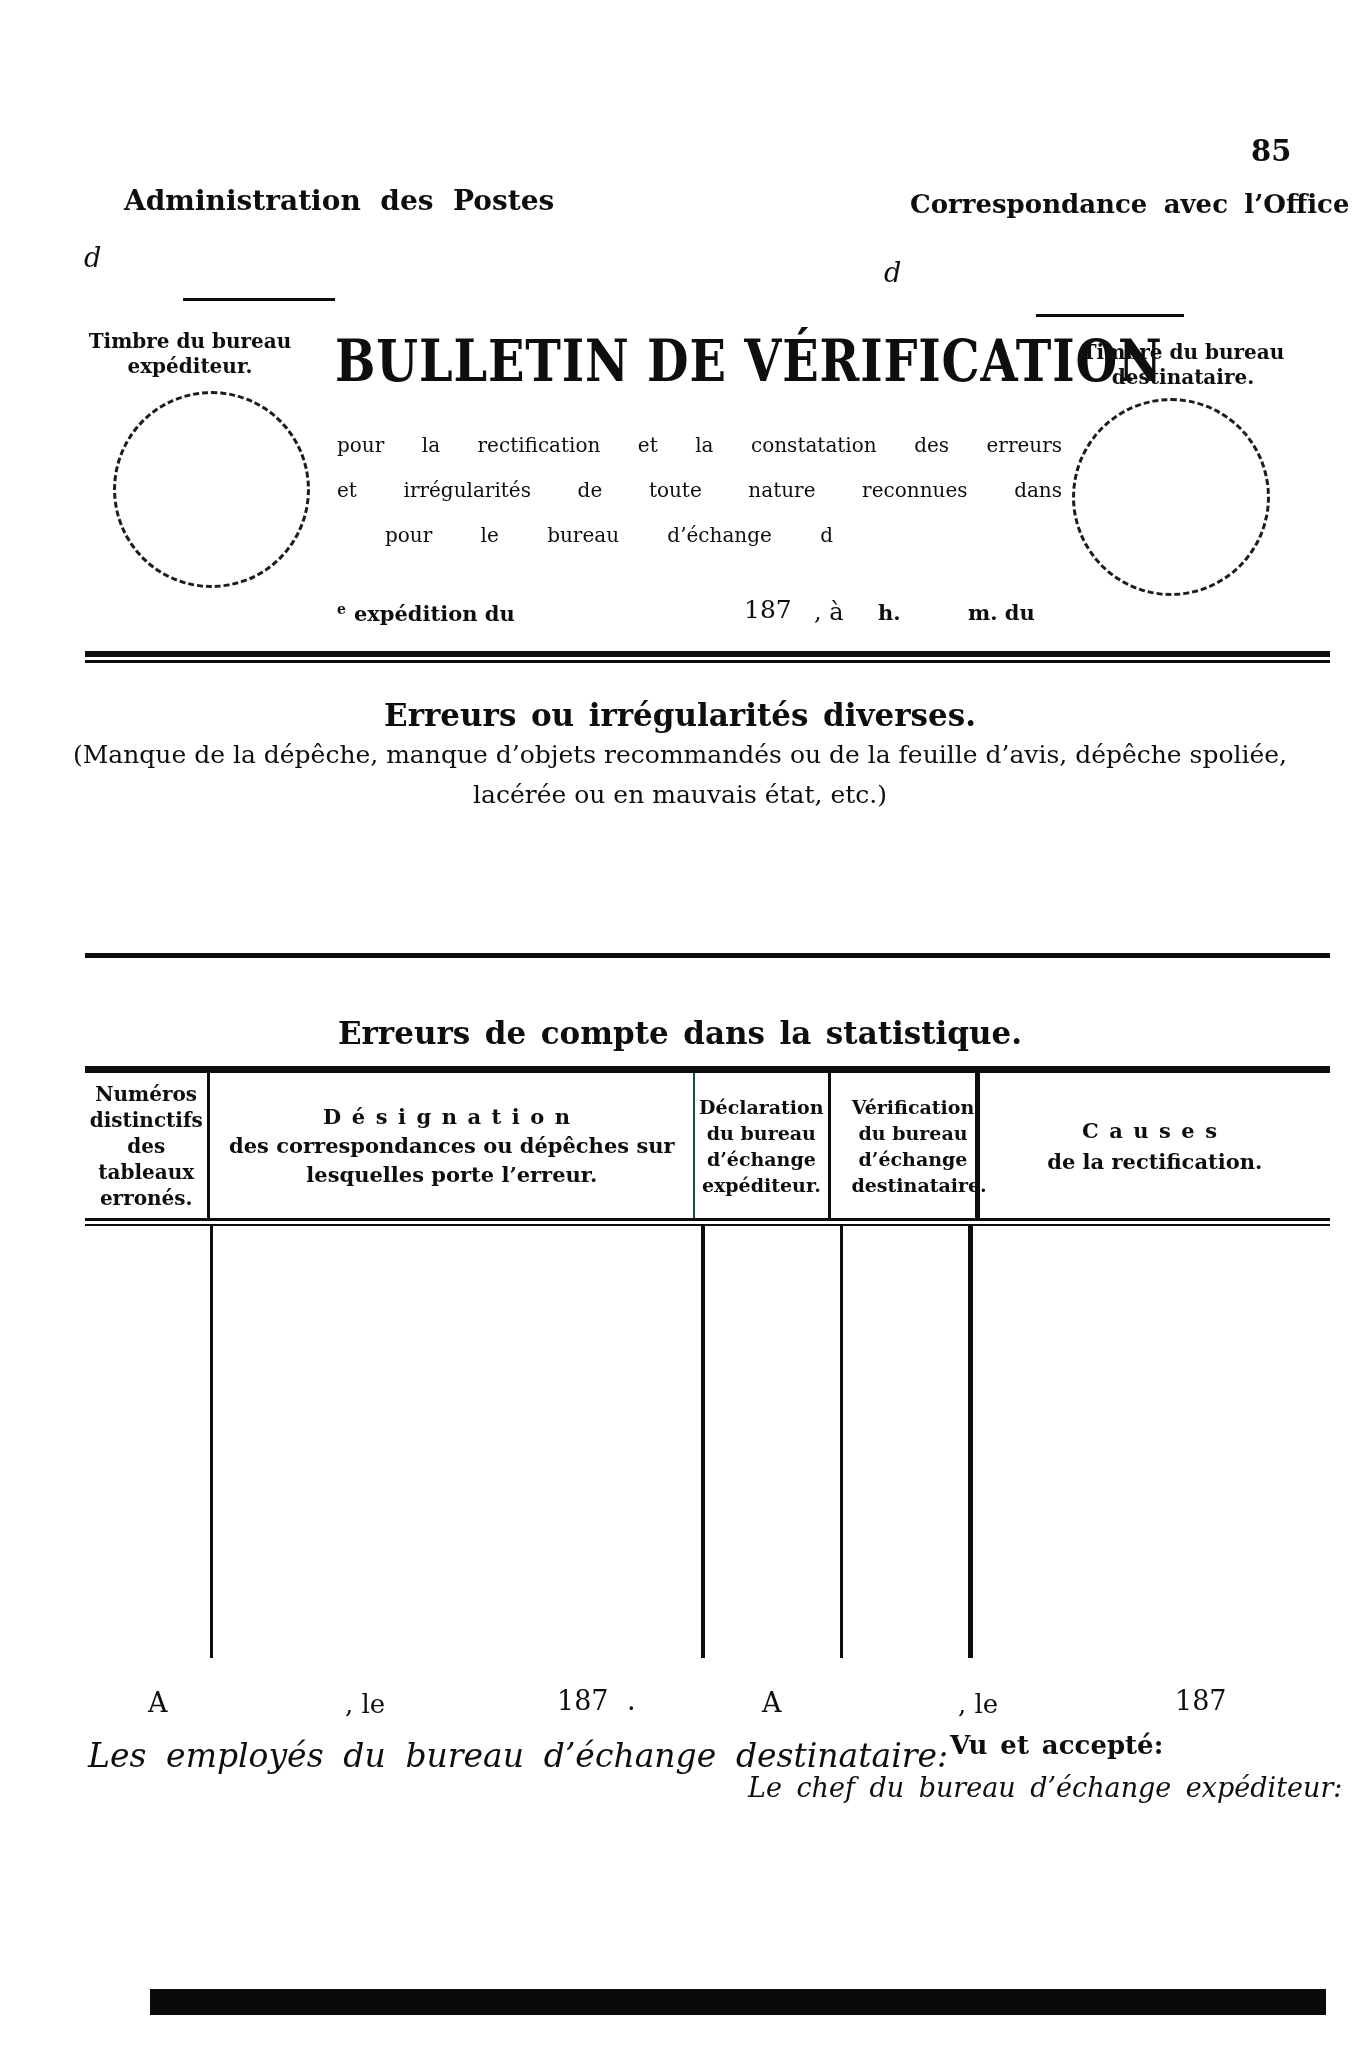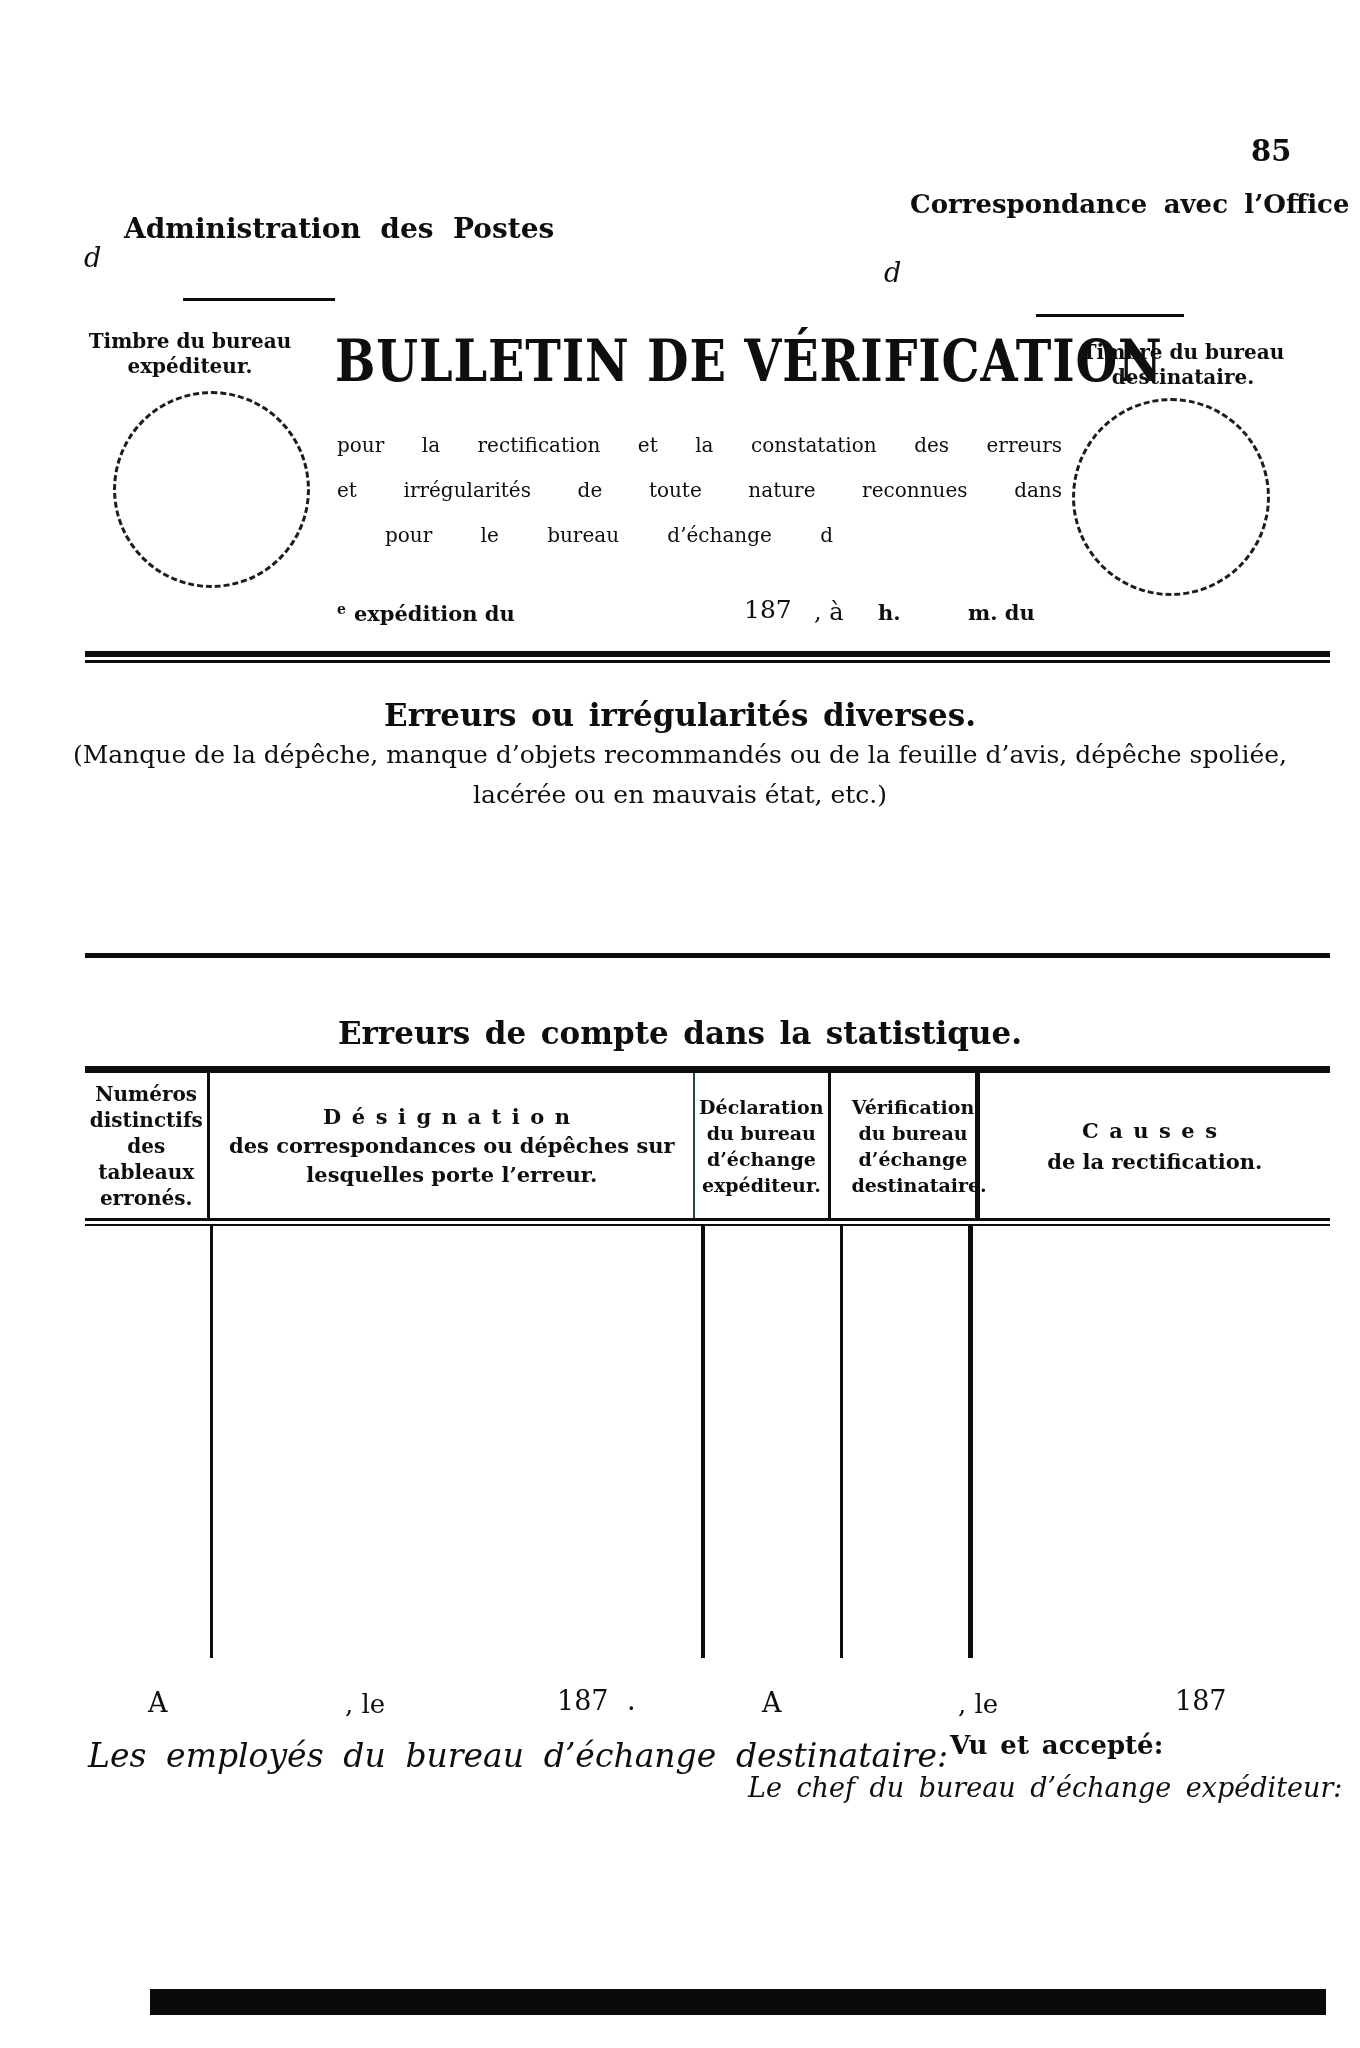--- a/index.html
+++ b/index.html
@@ -17,21 +17,21 @@
   .ctr{text-align:center;}
   .nowrap{white-space:nowrap;}
   .hrule{background:#0d0d0d;}
   .dashed-circle{
     border:3px dashed #1c1c1c;
     border-radius:50%;
     box-sizing:border-box;
   }
   
   .page-number{left:1251px;top:134px;font-size:29px;}
-  .hdr-left{left:124px;top:184px;font-size:28px;word-spacing:0.35em;margin-top:28px;}
+  .hdr-left{left:124px;top:184px;font-size:28px;word-spacing:0.35em;}
   .hdr-right{left:910px;top:189px;font-size:26px;word-spacing:0.28em;}
   .d-left{left:84px;top:242px;font-size:27px;}
   .d-right{left:884px;top:257px;font-size:27px;}
   .hdr-line-left{left:183px;top:298px;width:152px;height:3px;}
   .hdr-line-right{left:1036px;top:314px;width:148px;height:3px;}
   
   .stamp-left-label{left:78px;top:329px;width:224px;font-size:20px;line-height:25px;}
   .stamp-right-label{left:1066px;top:340px;width:234px;font-size:20px;line-height:25px;}
   .circle-left{left:113px;top:391px;width:197px;height:197px;}
   .circle-right{left:1072px;top:398px;width:198px;height:198px;}

